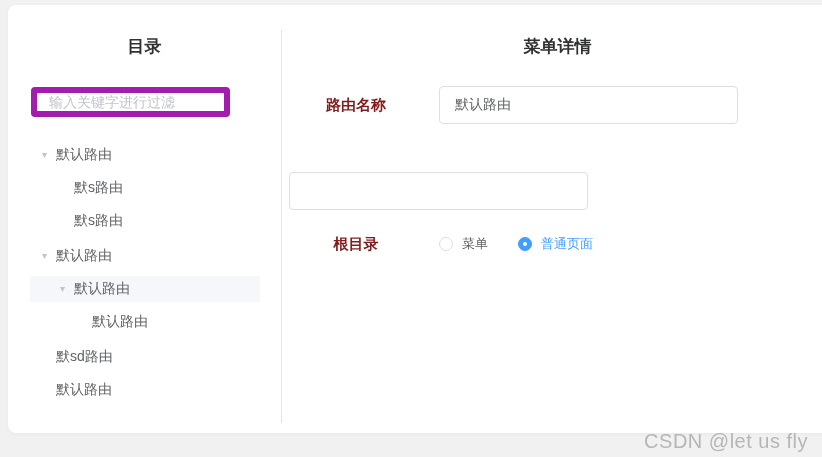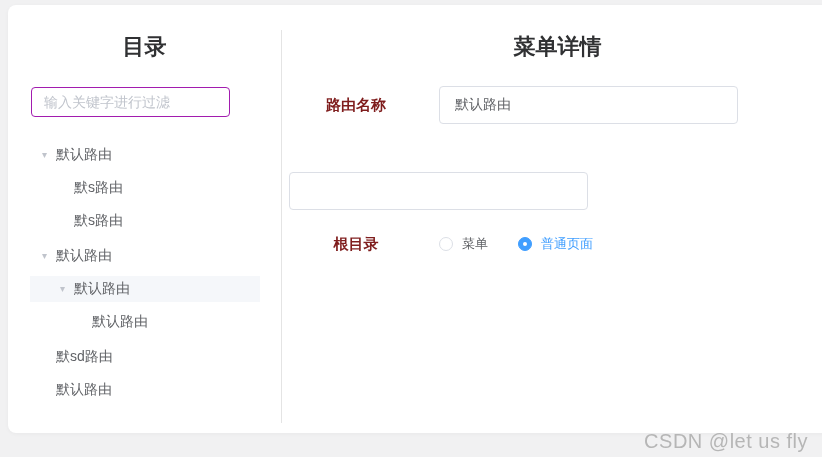--- a/index.html
+++ b/index.html
@@ -17,29 +17,29 @@
     box-shadow: 0 1px 4px rgba(0,0,0,0.04);
     display: flex;
   }
   
   .left-panel {
     width: 273px; flex: 0 0 273px;
     padding-top: 32px;
   }
   .panel-title {
     text-align: center;
-    font-size: 22px; line-height: 20px;
+    font-size: 17px; line-height: 20px;
     font-weight: bold;
     color: #303133;
   }
   .search-input {
     display: block;
     margin: 30px 0 0 23px;
     width: 199px; height: 30px;
-    border: 1px solid #a21caf;
+    border: 6px solid #a21caf;
     border-radius: 4px;
     padding: 0 12px;
     font-size: 14px;
     color: #606266;
     outline: none;
     font-family: inherit;
   }
   .search-input::placeholder { color: #c0c4cc; }
   .tree {
     margin: 25px 0 0 22px;

